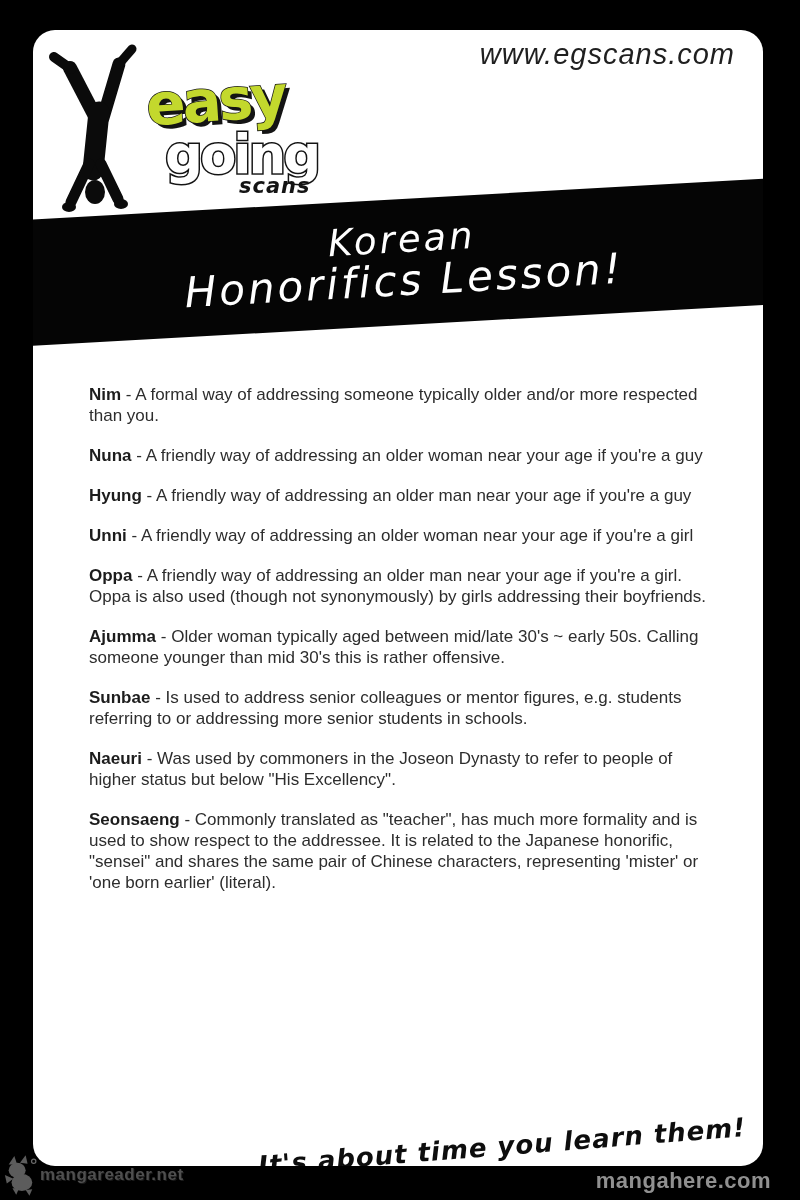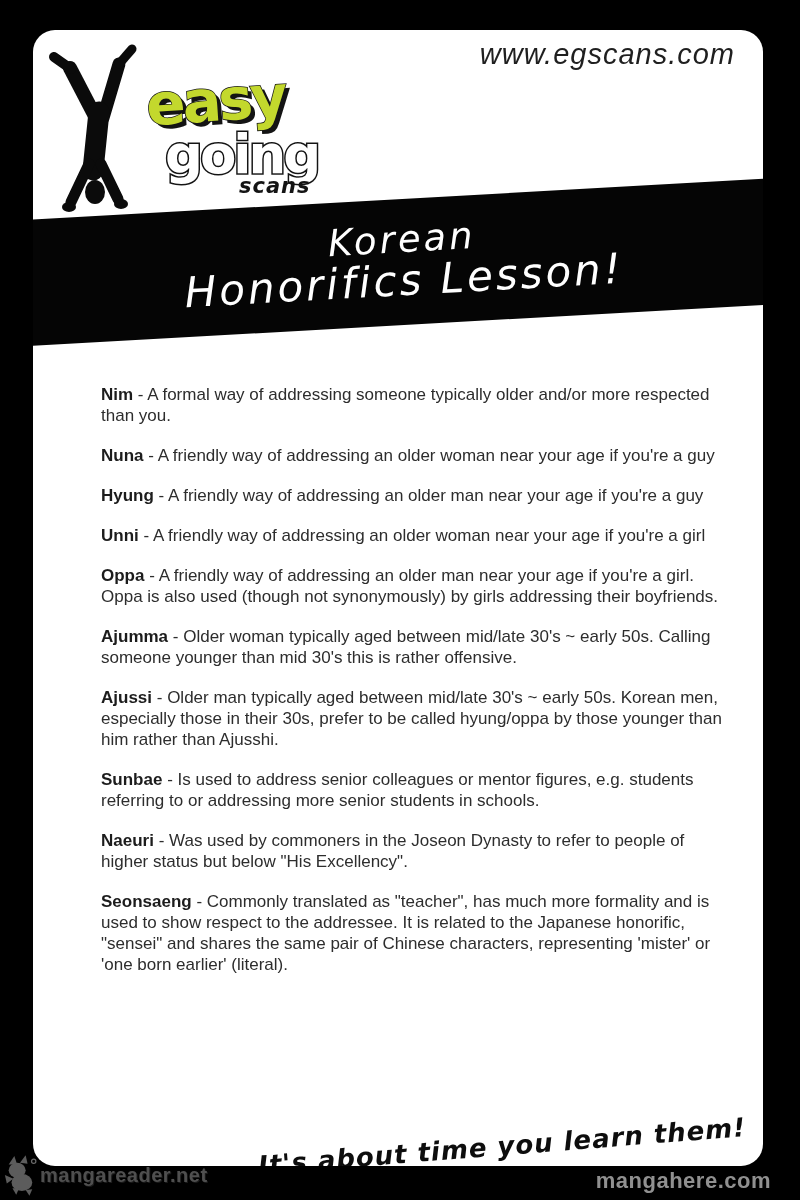--- a/index.html
+++ b/index.html
@@ -40,40 +40,40 @@
     display:flex;flex-direction:column;align-items:center;justify-content:center;
   }
   .band .t1,.band .t2{
     color:#ffffff;font-family:"DejaVu Sans",sans-serif;font-style:italic;
     letter-spacing:3px;white-space:nowrap;line-height:1.05;
   }
   .band .t1{font-size:37px;}
   .band .t2{font-size:42px;}
 
   
-  .entries{position:absolute;left:68px;top:354px;width:630px;color:var(--ink);}
+  .entries{position:absolute;left:56px;top:354px;width:630px;color:var(--ink);}
   .entries p{font-size:17px;line-height:21px;margin:0 0 19px 0;}
   .entries p:last-child{margin-bottom:12px;}
   .term{font-weight:bold;color:#1c1c1c;}
   .def{white-space:pre-line;}
 
   
   .tagline{
     position:absolute;right:16px;bottom:24px;
     font-family:"DejaVu Sans",sans-serif;font-style:italic;font-weight:bold;
     font-size:26px;color:#0d0d0d;letter-spacing:1px;white-space:nowrap;
     transform:rotate(-4.5deg);transform-origin:right bottom;
   }
 
   
   .footer-left{
     position:absolute;left:3px;top:1154px;display:flex;align-items:center;gap:3px;
   }
   .footer-left .wm-text{
-    font-size:20px;font-weight:bold;color:#4f4f4f;letter-spacing:0.5px;
+    font-size:17px;font-weight:bold;color:#4f4f4f;letter-spacing:0.5px;
     text-shadow:1px 1px 0 #1a1a1a;
   }
   .footer-right{
     position:absolute;right:29px;top:1168px;
     font-size:22px;font-weight:bold;color:#909090;letter-spacing:0.5px;
   }
 </style>
 </head>
 <body>
 
@@ -110,21 +110,20 @@
     </div>
 
     <div class="entries">
       <p><span class="term">Nim</span><span> - </span><span class="def">A formal way of addressing someone typically older and/or more respected than you.</span></p>
       <p><span class="term">Nuna</span><span> - </span><span class="def">A friendly way of addressing an older woman near your age if you're a guy</span></p>
       <p><span class="term">Hyung</span><span> - </span><span class="def">A friendly way of addressing an older man near your age if you're a guy</span></p>
       <p><span class="term">Unni</span><span> - </span><span class="def">A friendly way of addressing an older woman near your age if you're a girl</span></p>
       <p><span class="term">Oppa</span><span> - </span><span class="def">A friendly way of addressing an older man near your age if you're a girl.
 Oppa is also used (though not synonymously) by girls addressing their boyfriends.</span></p>
       <p><span class="term">Ajumma</span><span> - </span><span class="def">Older woman typically aged between mid/late 30's ~ early 50s. Calling someone younger than mid 30's this is rather offensive.</span></p>
-      <p><span class="term">Ajussi</span><span> - </span><span class="def">Older man typically aged between mid/late 30's ~ early 50s. Korean men, especially those in their 30s, prefer to be called hyung/oppa by those younger than him rather than Ajusshi.</span></p>
       <p><span class="term">Sunbae</span><span> - </span><span class="def">Is used to address senior colleagues or mentor figures, e.g. students referring to or addressing more senior students in schools.</span></p>
       <p><span class="term">Naeuri</span><span> - </span><span class="def">Was used by commoners in the Joseon Dynasty to refer to people of higher status but below "His Excellency".</span></p>
       <p><span class="term">Seonsaeng</span><span> - </span><span class="def">Commonly translated as "teacher", has much more formality and is used to show respect to the addressee. It is related to the Japanese honorific, "sensei" and shares the same pair of Chinese characters, representing 'mister' or 'one born earlier' (literal).</span></p>
     </div>
 
     <div class="tagline">It's about time you learn them!</div>
 
   </div>
 
   <div class="footer-left">

